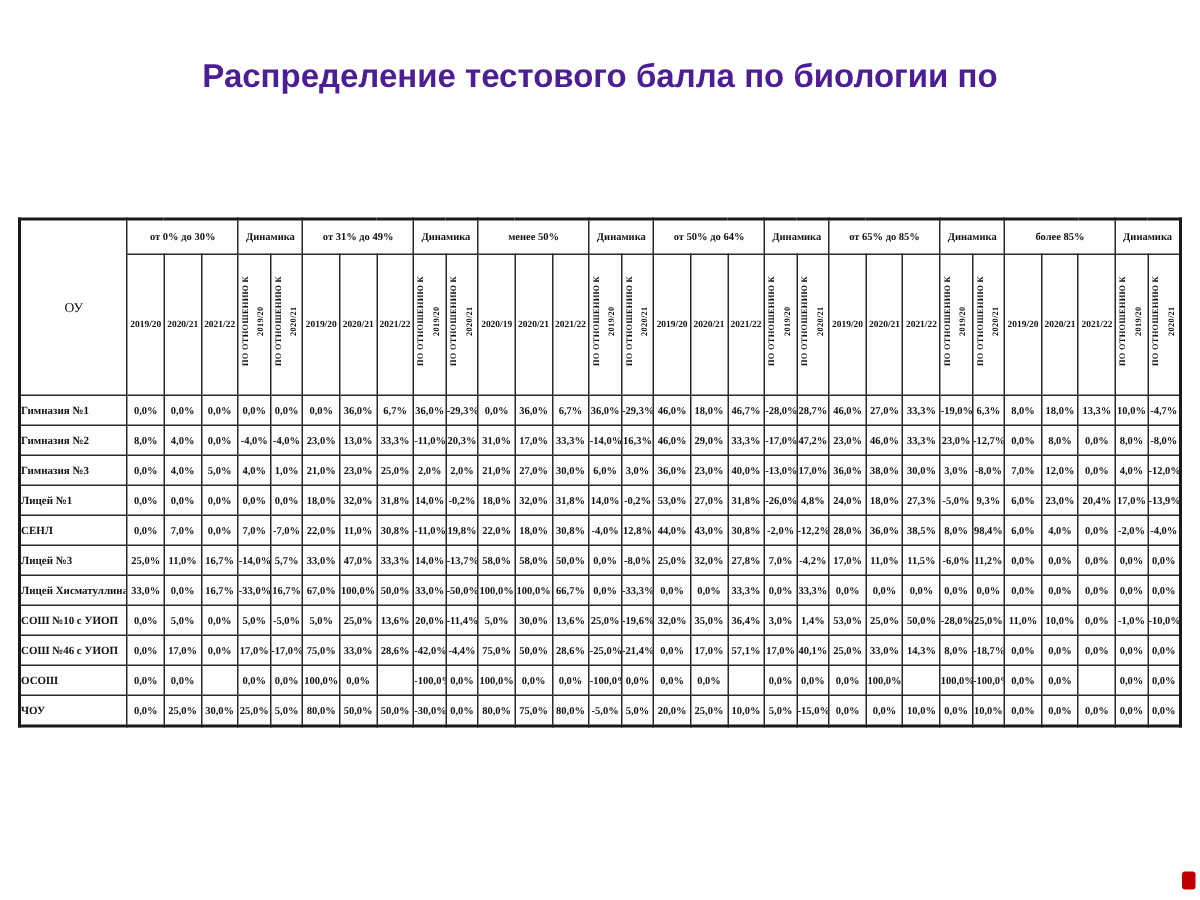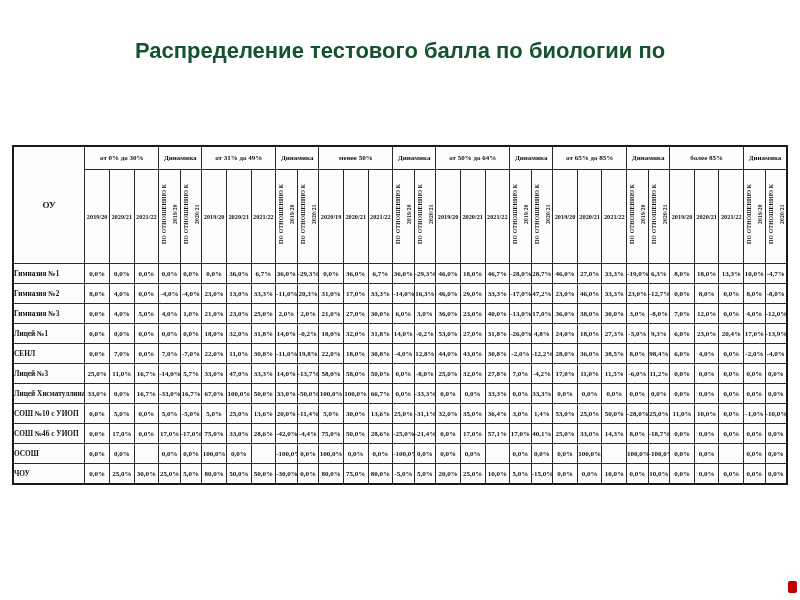--- a/index.html
+++ b/index.html
@@ -2,33 +2,33 @@
 <html><head>
 <meta charset="utf-8">
 <style>
   html,body{margin:0;padding:0;}
   body{width:800px;height:600px;background:#ffffff;position:relative;overflow:hidden;
        font-family:"Liberation Serif", serif;}
   .slide{position:absolute;inset:0;background:#ffffff;}
 
   .title{position:absolute;top:36px;left:40px;right:40px;text-align:center;
          font-family:"Liberation Sans", sans-serif;font-weight:bold;
-         font-size:22px;line-height:1.32;color:#14532d;letter-spacing:0px;}
+         font-size:22px;line-height:1.32;color:#4c1d95;letter-spacing:0px;}
 
   .tablewrap{position:absolute;left:12px;top:145px;width:776px;}
   table.dist{border-collapse:collapse;table-layout:fixed;width:776px;
              border:2px solid #1a1a1a;background:#fdfdfd;}
   table.dist th, table.dist td{border:1px solid #2a2a2a;padding:0;margin:0;
              color:#111;overflow:hidden;}
 
   col.col-name{width:70px;}
   col.col-year{width:24px;}
   col.col-dyn{width:21px;}
 
-  th.corner{font-size:9px;font-weight:bold;}
+  th.corner{font-size:9px;font-weight:normal;}
   th.group{height:22px;font-size:7px;font-weight:bold;white-space:nowrap;}
   th.year{height:93px;font-size:6.3px;font-weight:bold;vertical-align:middle;
           text-align:center;white-space:nowrap;}
   th.dynsub{vertical-align:middle;text-align:center;}
   .dyn-label{display:inline-block;writing-mode:vertical-rl;transform:rotate(180deg);
           font-size:5.6px;font-weight:bold;line-height:1.9;white-space:nowrap;
           letter-spacing:0.2px;}
   th.rowname{height:19px;font-size:7.3px;font-weight:bold;text-align:left;
           vertical-align:middle;white-space:nowrap;}
   td.val{height:19px;font-size:7px;font-weight:bold;text-align:center;
@@ -370,21 +370,21 @@
             <td class="val">-5,0%</td>
             <td class="val">5,0%</td>
             <td class="val">25,0%</td>
             <td class="val">13,6%</td>
             <td class="val">20,0%</td>
             <td class="val">-11,4%</td>
             <td class="val">5,0%</td>
             <td class="val">30,0%</td>
             <td class="val">13,6%</td>
             <td class="val">25,0%</td>
-            <td class="val">-31,1%</td>
+            <td class="val">-19,6%</td>
             <td class="val">32,0%</td>
             <td class="val">35,0%</td>
             <td class="val">36,4%</td>
             <td class="val">3,0%</td>
             <td class="val">1,4%</td>
             <td class="val">53,0%</td>
             <td class="val">25,0%</td>
             <td class="val">50,0%</td>
             <td class="val">-28,0%</td>
             <td class="val">25,0%</td>

